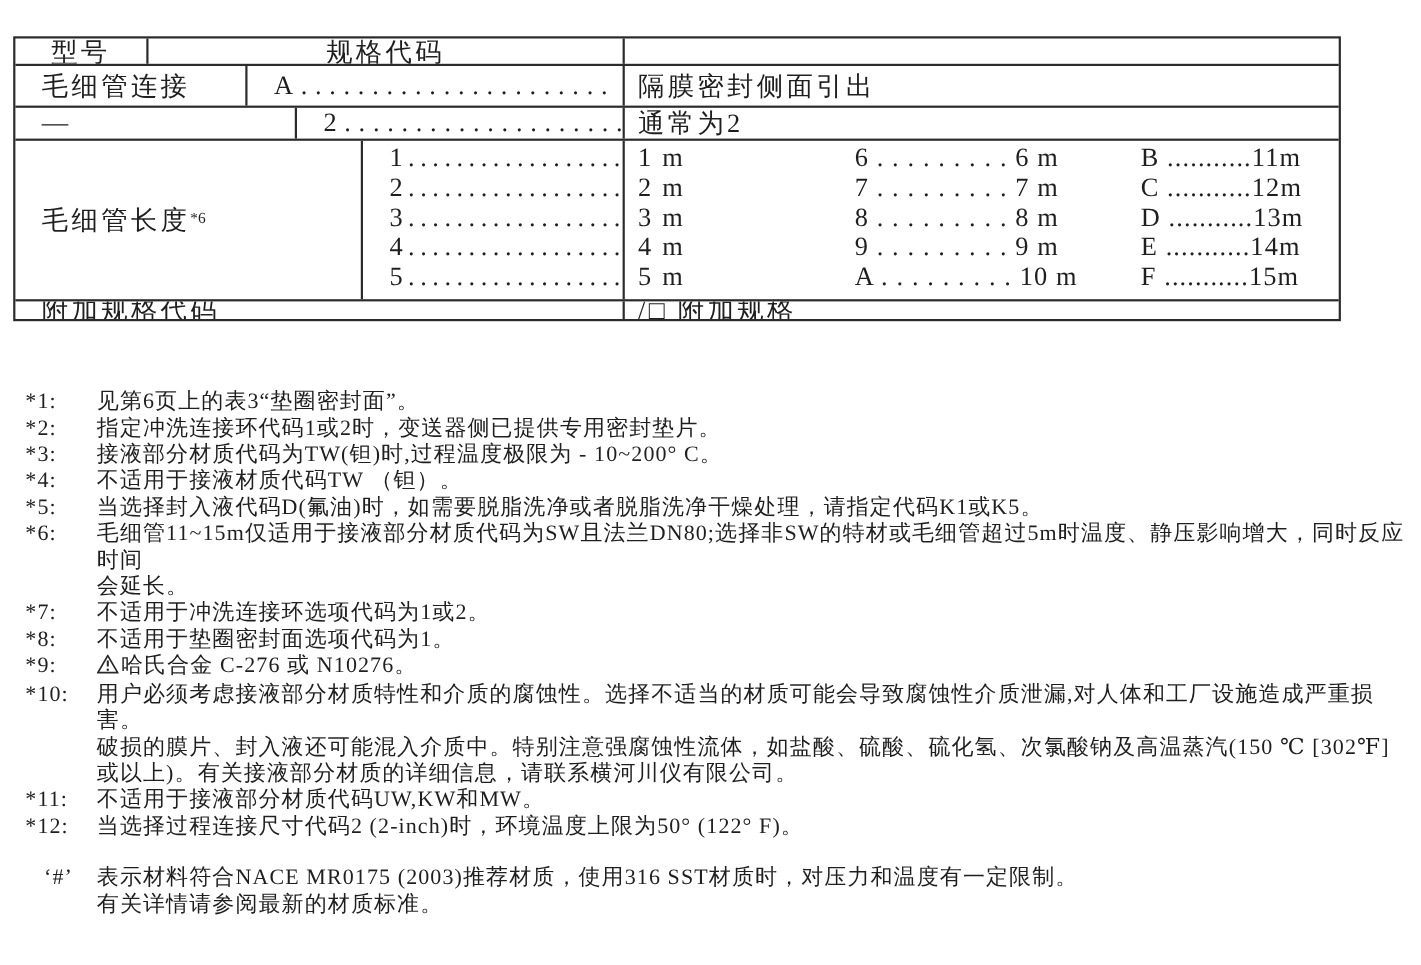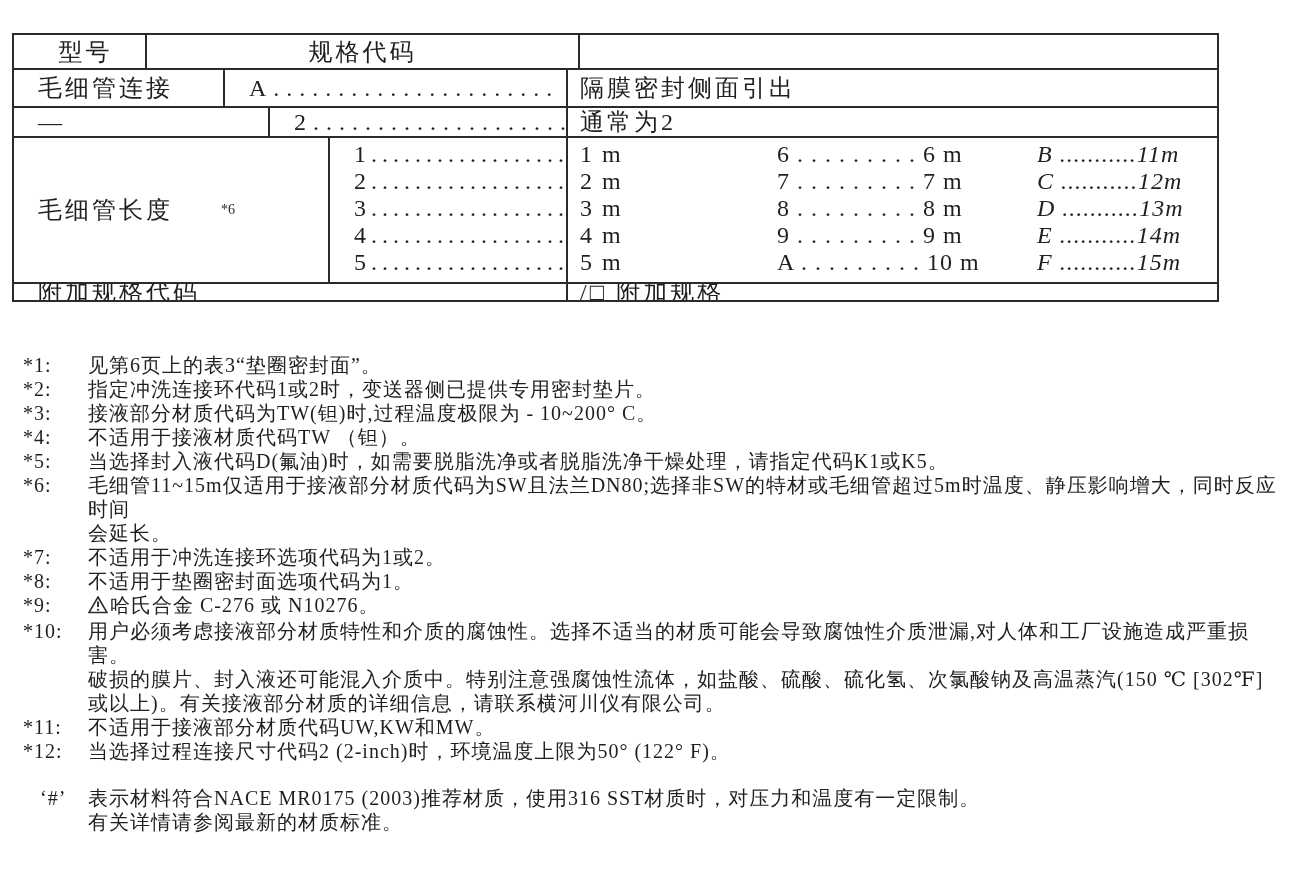--- a/index.html
+++ b/index.html
@@ -9,50 +9,50 @@
     font-family:"Liberation Serif","DejaVu Serif",serif;
   }
   
   .spec-table{
     position:absolute;left:12px;top:33px;width:1207px;
     border:2px solid #2b2b2b;box-sizing:border-box;
     font-size:24px;
   }
   .t-row{display:flex;box-sizing:border-box;border-bottom:2px solid #2b2b2b;}
   .t-row:last-child{border-bottom:none;}
-  .h-header{height:35px;padding-left:12px;}
+  .h-header{height:25px;}
   .h-r1{height:38px;}
   .h-r2{height:30px;}
   .h-big{height:146px;}
   .h-last{height:16px;}
   .cell{
     box-sizing:border-box;border-right:2px solid #2b2b2b;
     padding-left:24px;letter-spacing:3px;overflow:hidden;white-space:nowrap;
   }
   .cell.last{border-right:none;flex:1;}
   .vc{display:flex;align-items:center;}
   .center{display:flex;align-items:center;justify-content:center;padding-left:0;}
   .w121{width:121px;flex:0 0 121px;}
   .w433{width:433px;flex:0 0 433px;}
   .w211{width:211px;flex:0 0 211px;}
   .w343{width:343px;flex:0 0 343px;}
   .w256{width:256px;flex:0 0 256px;}
   .w298{width:298px;flex:0 0 298px;}
-  .w316{width:316px;flex:0 0 316px;gap:48px;}
+  .w316{width:316px;flex:0 0 316px;}
   .w238{width:238px;flex:0 0 238px;}
   .w554{width:554px;flex:0 0 554px;}
   .desc-pad{padding-left:12px;}
   .leader{letter-spacing:7px;white-space:nowrap;}
   .codes-cell{padding-top:3px;}
   .codes-cell .code-line{line-height:27px;letter-spacing:5px;white-space:nowrap;}
   .lengths-cell{padding-top:3px;padding-left:12px;letter-spacing:1px;}
   .len-line{display:flex;line-height:27px;}
   .len-c1{width:197px;flex:0 0 197px;letter-spacing:2px;}
   .len-c2{width:260px;flex:0 0 260px;letter-spacing:1px;}
-  .len-c3{letter-spacing:1px;font-style:italic;}
+  .len-c3{letter-spacing:1px;}
   sup{font-size:14px;letter-spacing:0;}
   
   .footnotes{
     position:absolute;left:23px;top:353px;width:1262px;
     font-size:20px;line-height:24px;
   }
   .fn{display:flex;}
   .fn-label{width:65px;flex:0 0 65px;letter-spacing:1px;}
   .fn-text{flex:1;letter-spacing:1px;}
   .nace-note{margin-top:23px;}

